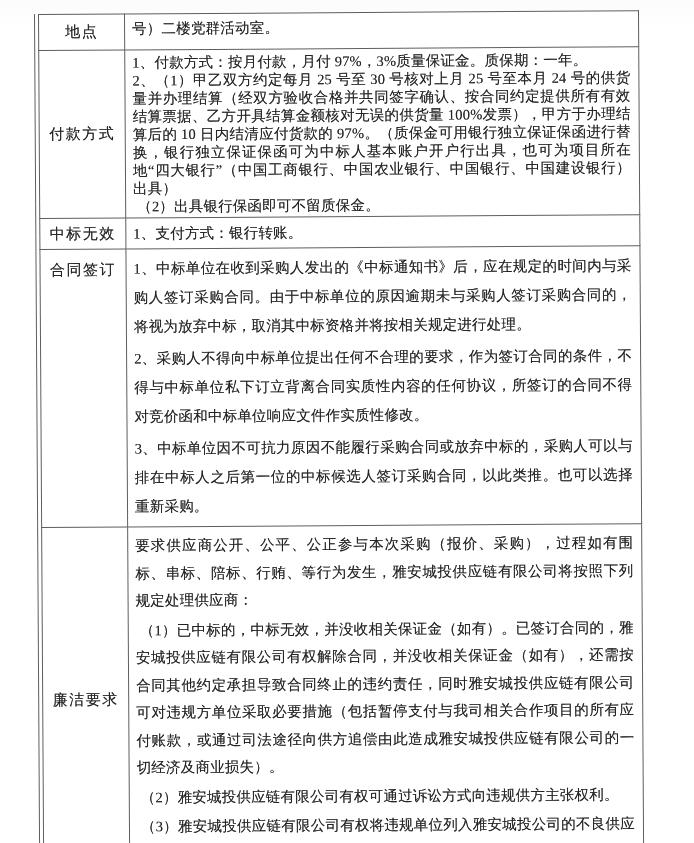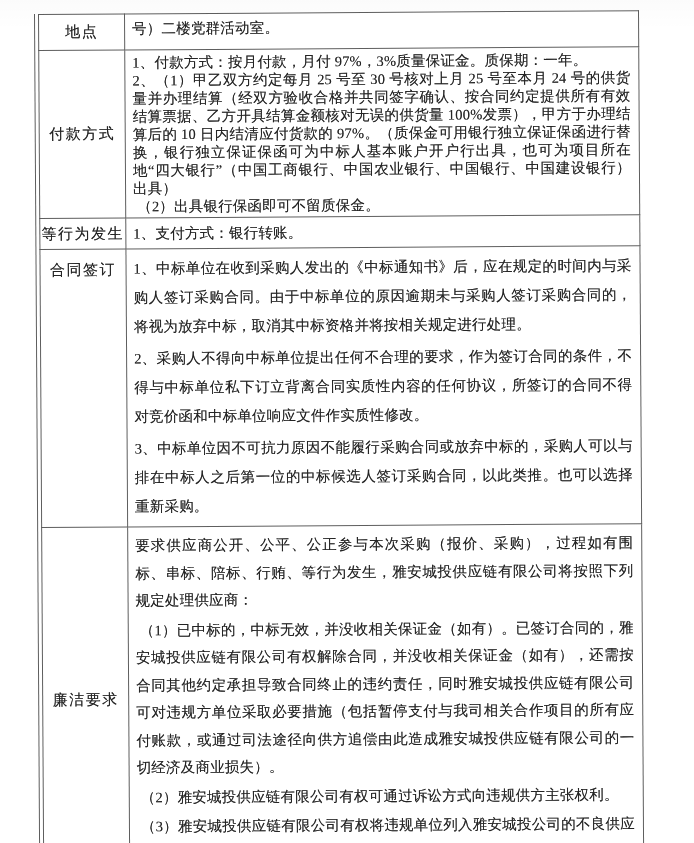--- a/index.html
+++ b/index.html
@@ -108,21 +108,21 @@
         <tr class="r-payterms">
           <td class="label">付款方式</td>
           <td class="content">
             <p>1、付款方式：按月付款，月付 97%，3%质量保证金。质保期：一年。</p>
             <p>2、（1）甲乙双方约定每月 25 号至 30 号核对上月 25 号至本月 24 号的供货量并办理结算（经双方验收合格并共同签字确认、按合同约定提供所有有效结算票据、乙方开具结算金额核对无误的供货量 100%发票），甲方于办理结算后的 10 日内结清应付货款的 97%。（质保金可用银行独立保证保函进行替换，银行独立保证保函可为中标人基本账户开户行出具，也可为项目所在地“四大银行”（中国工商银行、中国农业银行、中国银行、中国建设银行）出具）</p>
             <p class="indent">（2）出具银行保函即可不留质保金。</p>
           </td>
         </tr>
 
         <tr class="r-paymethod">
-          <td class="label">等行为发生</td>
+          <td class="label">中标无效</td>
           <td class="content">
             <p>1、支付方式：银行转账。</p>
           </td>
         </tr>
 
         <tr class="r-contract">
           <td class="label top">合同签订</td>
           <td class="content">
             <p>1、中标单位在收到采购人发出的《中标通知书》后，应在规定的时间内与采购人签订采购合同。由于中标单位的原因逾期未与采购人签订采购合同的，将视为放弃中标，取消其中标资格并将按相关规定进行处理。</p>
             <p>2、采购人不得向中标单位提出任何不合理的要求，作为签订合同的条件，不得与中标单位私下订立背离合同实质性内容的任何协议，所签订的合同不得对竞价函和中标单位响应文件作实质性修改。</p>

